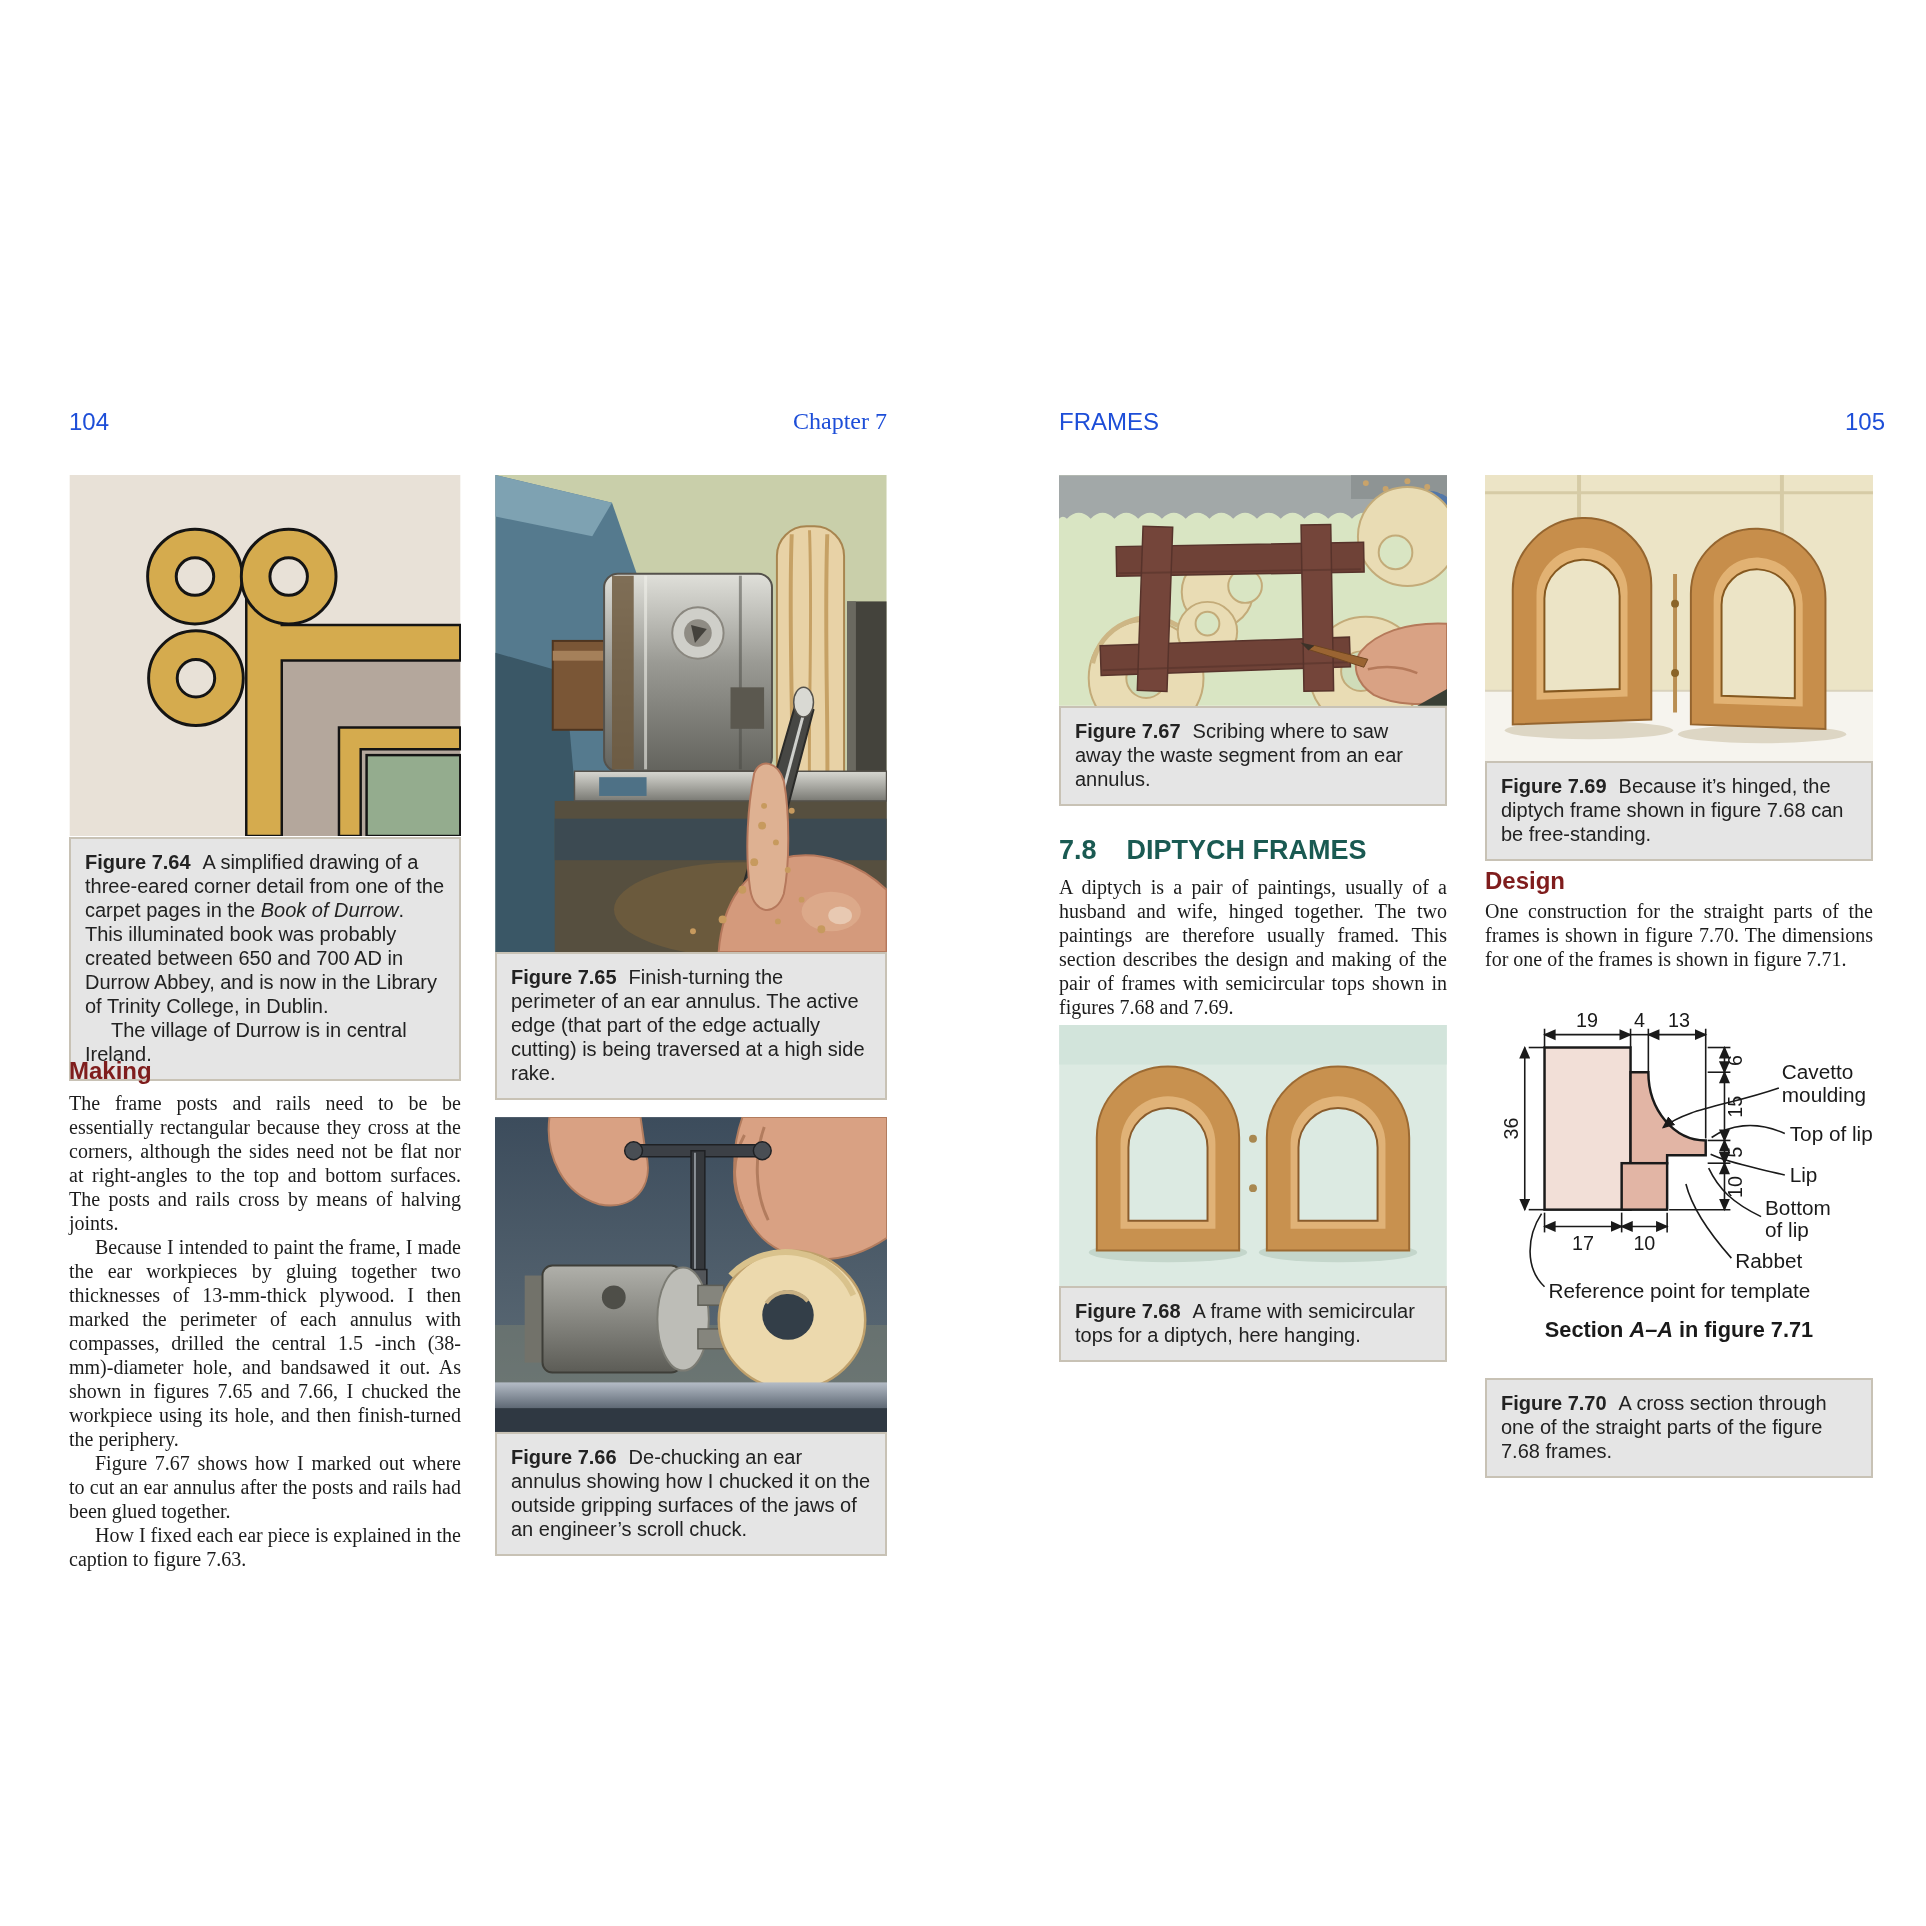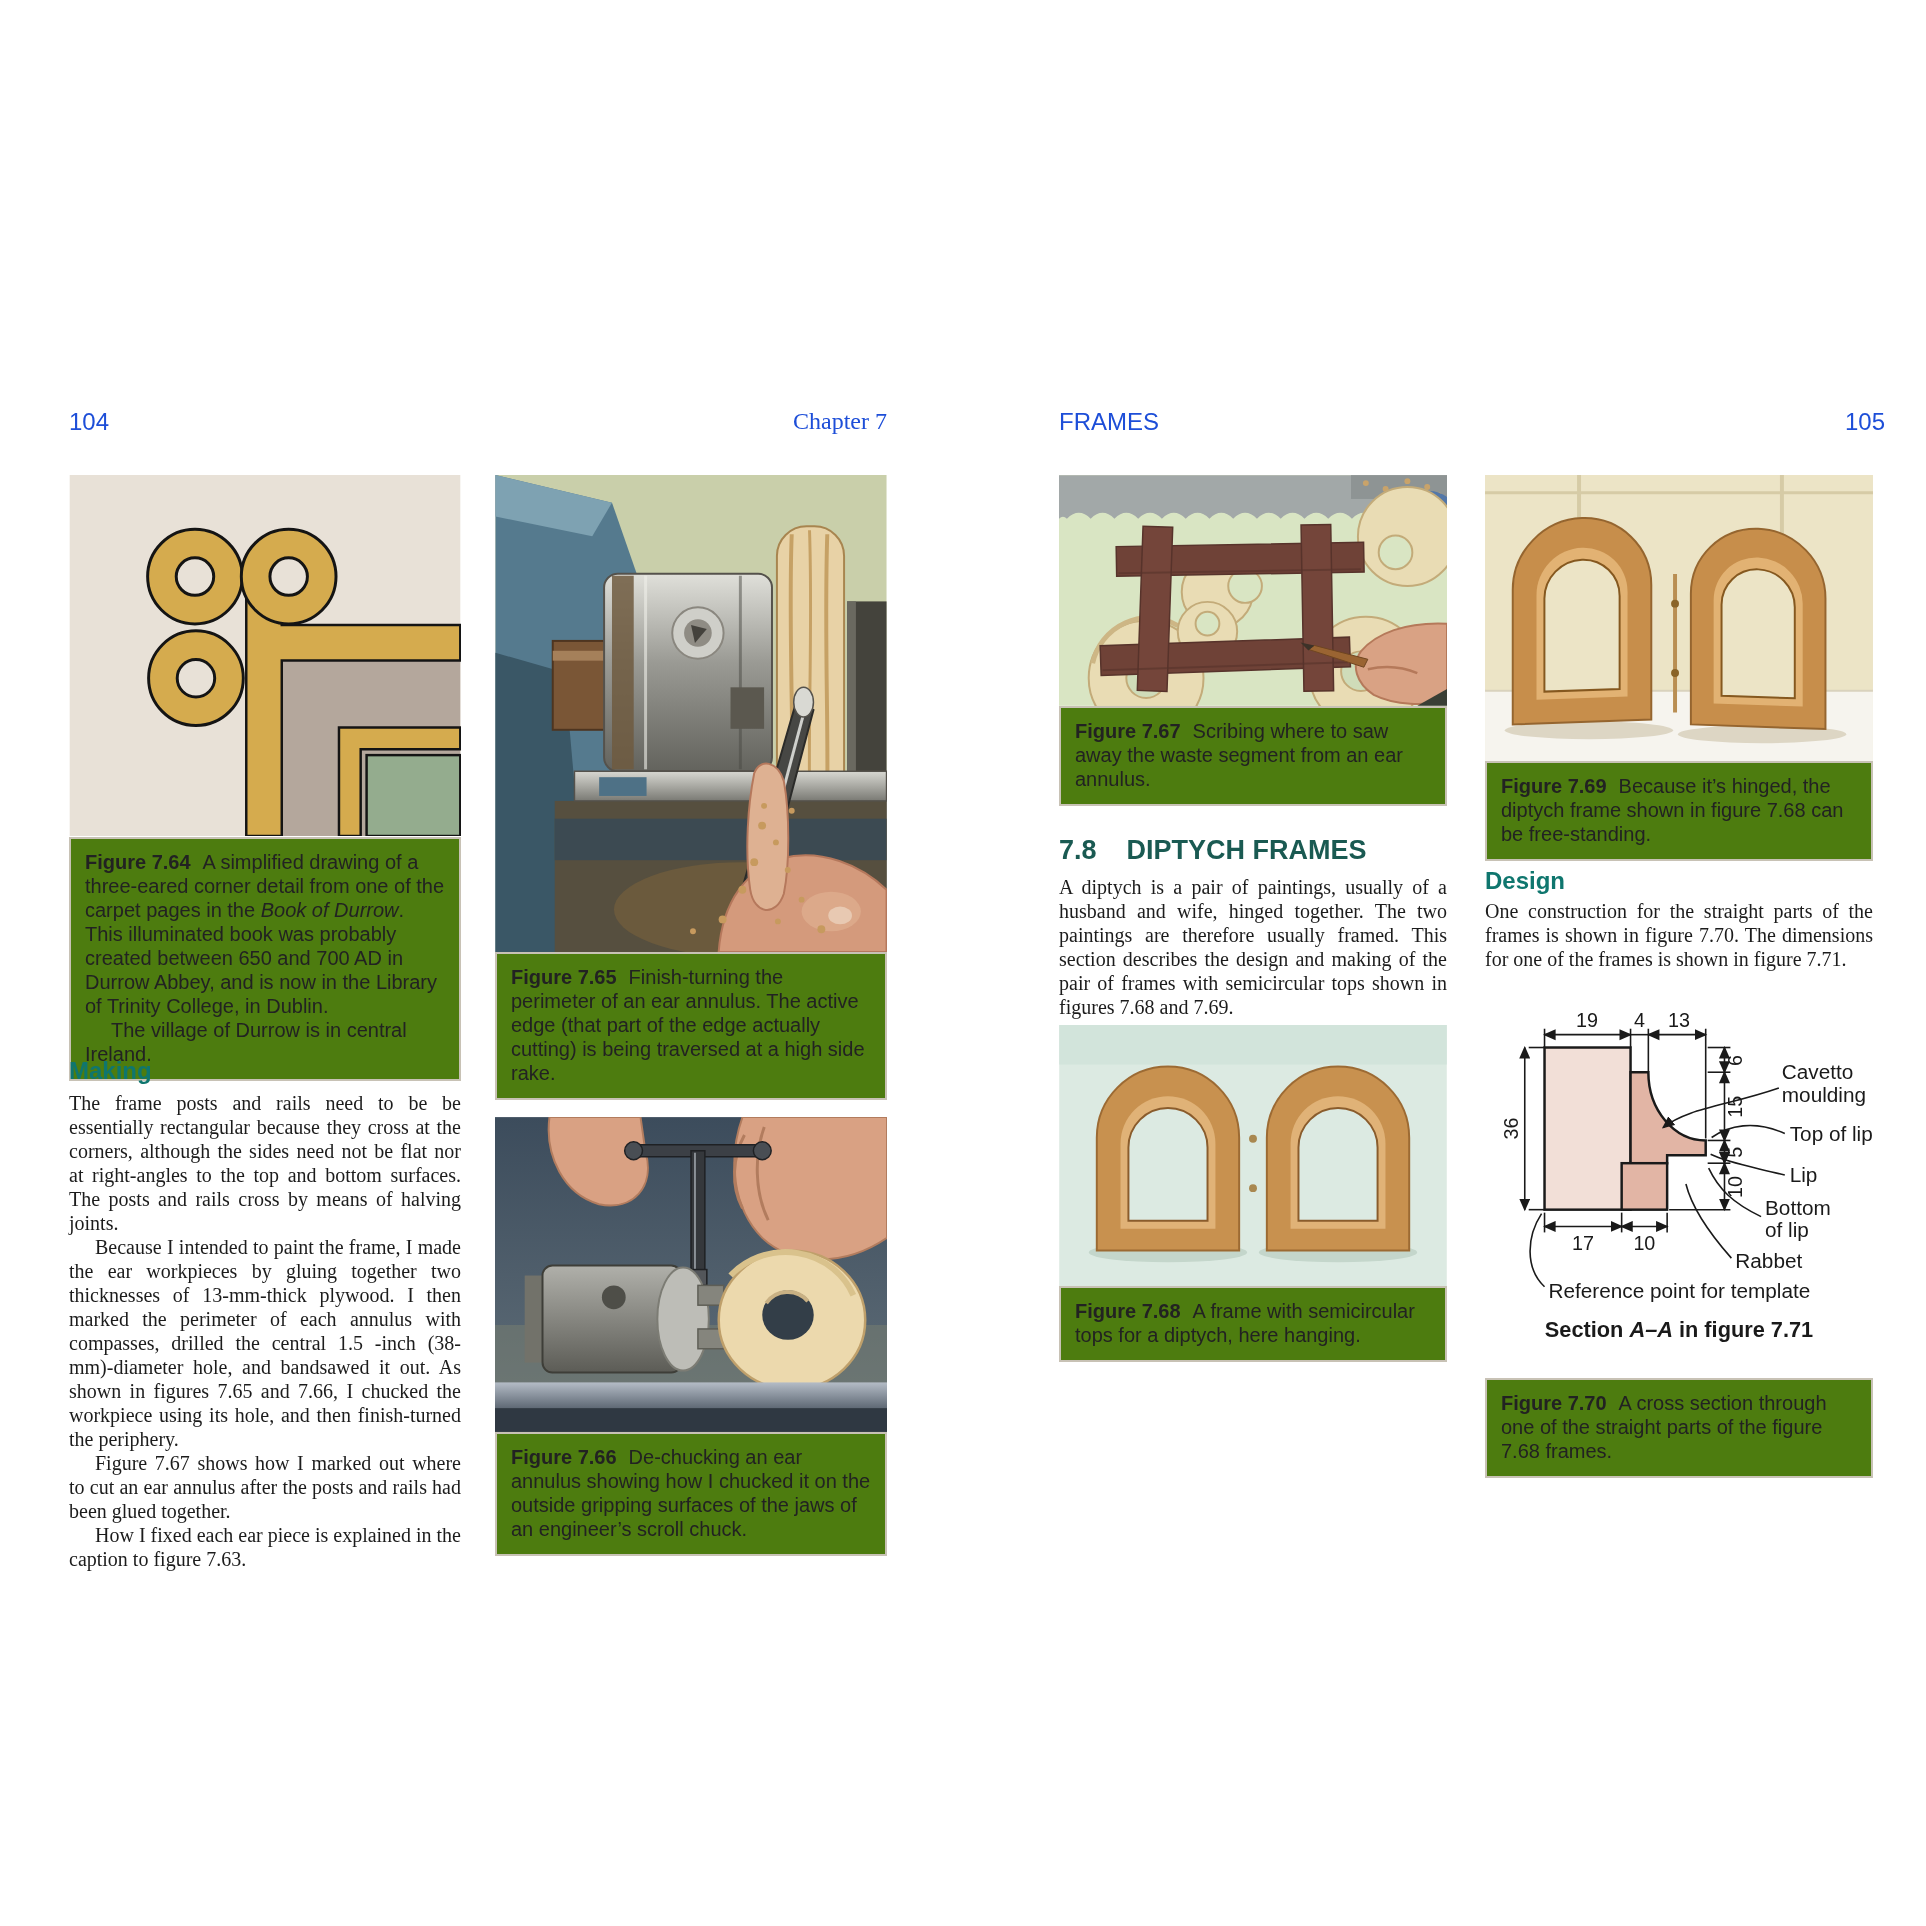--- a/index.html
+++ b/index.html
@@ -5,31 +5,31 @@
   html,body { margin:0; padding:0; }
   body {
     width:1927px; height:1927px; background:#ffffff; position:relative;
     font-family:"Liberation Sans", sans-serif; color:#1c1c1c;
   }
   .abs { position:absolute; }
   .runhead { font-size:24px; color:#1d4ed8; }
   .photo { display:block; }
   .photo svg { display:block; }
   .caption-box {
-    background:#4d7c0f; border:2px solid #c8c2b5; box-sizing:border-box;
+    background:#e5e5e5; border:2px solid #c8c2b5; box-sizing:border-box;
     padding:11px 14px 13px 14px; font-size:20px; line-height:24px; color:#222222;
   }
   .caption-box .flabel { font-weight:700; margin-right:12px; }
   .caption-box .cap-ind { text-indent:26px; }
   .body-text p {
     margin:0; font-family:"Liberation Serif", serif; font-size:20px;
     line-height:24px; text-align:justify; color:#1c1c1c;
   }
   .body-text p.ind { text-indent:26px; }
-  .subhead { font-weight:700; font-size:24px; color:#0f766e; }
+  .subhead { font-weight:700; font-size:24px; color:#7f1d1d; }
   .sechead { font-weight:700; font-size:27px; color:#1a5a52; }
   .sechead .num { margin-right:30px; }
   .it { font-style:italic; }
   .diagram-text { font-family:"Liberation Sans", sans-serif; }
 </style>
 </head>
 <body>
 
 <div class="abs" style="left:69px; top:0; width:818px; height:1927px;">
 

